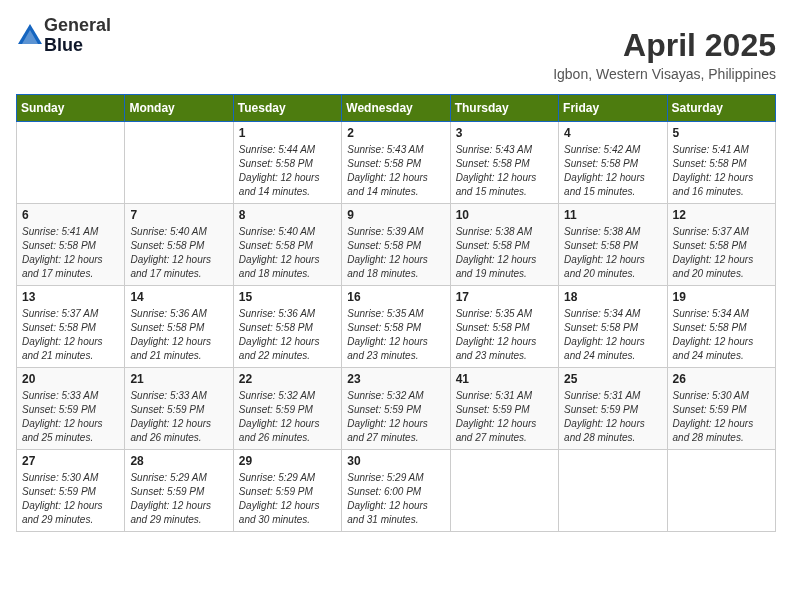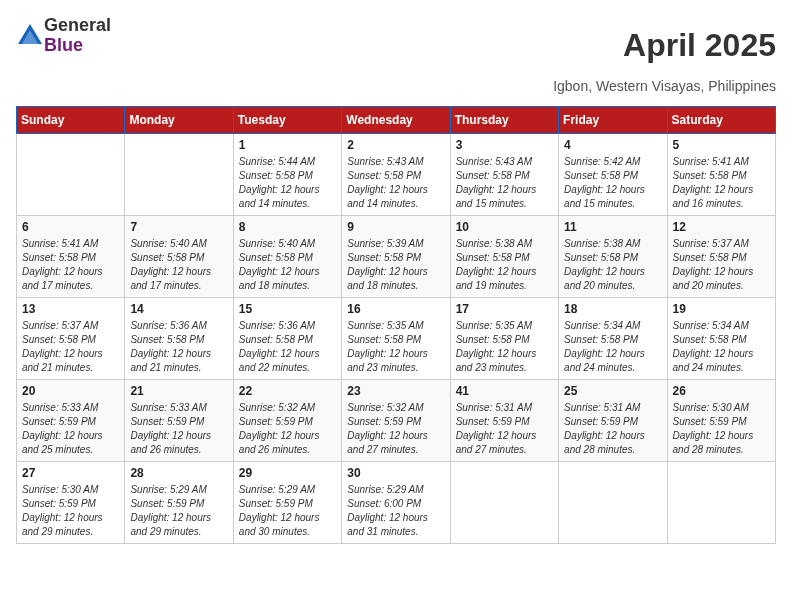--- a/index.html
+++ b/index.html
@@ -20,46 +20,46 @@
       display: flex;
       align-items: center;
       gap: 0;
     }
     .logo-text {
       font-size: 18px;
       font-weight: bold;
       line-height: 1.1;
     }
     .logo-text span.general { color: #333; }
-    .logo-text span.blue { color: #701a75; }
+    .logo-text span.blue { color: #0f172a; }
     .logo-icon {
       width: 28px;
       height: 28px;
     }
     .title-block {
       text-align: right;
     }
     .month-year {
       font-size: 32px;
       font-weight: bold;
       color: #333;
       margin-top: 11px;
     }
     .location {
       font-size: 14px;
       color: #555;
-      margin-top: 14px;
+      margin-top: 2px;
     }
     table {
       width: 100%;
       border-collapse: collapse;
       font-size: 11px;
     }
     thead tr th {
-      background-color: #b91c1c;
+      background-color: #4d7c0f;
       color: #fff;
       padding: 6px 4px;
       text-align: left;
       font-size: 12px;
       font-weight: bold;
       border: 1px solid #1565c0;
     }
     tbody tr td {
       border: 1px solid #ccc;
       padding: 4px 5px;

